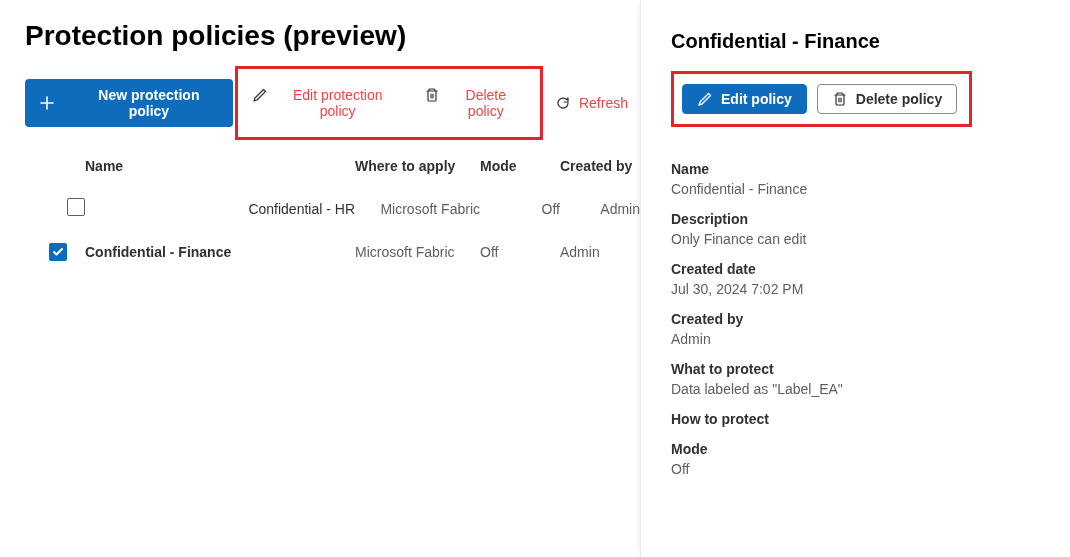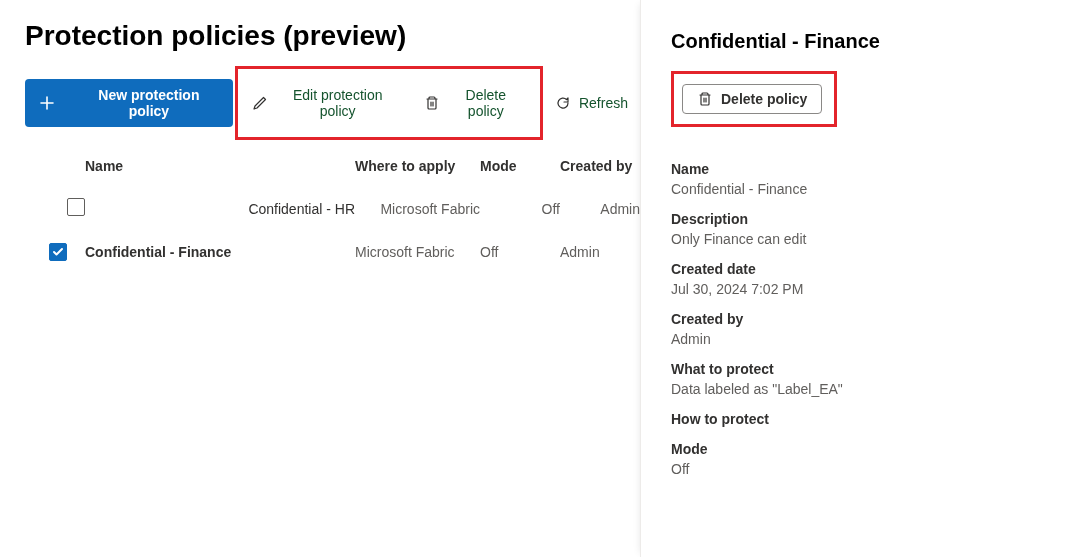--- a/index.html
+++ b/index.html
@@ -44,25 +44,24 @@
       font-size: 14px;
       font-weight: 600;
       display: flex;
       align-items: center;
       gap: 24px;
       cursor: pointer;
     }
     .btn-cmd {
       background: transparent;
       border: none;
-      color: #14532d;
+      color: #ef4444;
       font-size: 14px;
       padding: 8px 12px;
       display: flex;
-      align-items: center;
       gap: 8px;
       cursor: pointer;
     }
     .highlight-group {
       border: 3px solid #e3242b;
       display: flex;
       padding: 10px 4px 10px 2px;
       margin-left: 2px;
     }
     .icon-svg { flex-shrink: 0; }
@@ -227,20 +226,26 @@
     <div class="col-where row-where">Microsoft Fabric</div>
     <div class="col-mode row-mode">Off</div>
     <div class="col-created row-created">Admin</div>
   </div>
 </div>
 
 <div class="side">
   <div class="side-title">Confidential - Finance</div>
 
   <div class="side-actions">
+    <button class="btn-side-primary">
+      <svg class="icon-svg" width="16" height="16" viewBox="0 0 16 16">
+          <path d="M11.5 2.5l2 2L5 13l-3 1 1-3 8.5-8.5z" fill="none" stroke="#fff" stroke-width="1.4" stroke-linejoin="round"></path>
+        </svg>
+      <span>Edit policy</span>
+    </button>
     <button class="btn-side-secondary">
       <svg class="icon-svg" width="16" height="16" viewBox="0 0 16 16">
           <path d="M3 4h10M5 4V3a1 1 0 011-1h4a1 1 0 011 1v1m-7 0v9a1 1 0 001 1h6a1 1 0 001-1V4M7 7v4M9 7v4" fill="none" stroke="#323130" stroke-width="1.2" stroke-linecap="round"></path>
         </svg>
       <span>Delete policy</span>
     </button>
   </div>
 
   <div class="detail-label">Name</div>
   <div class="detail-value">Confidential - Finance</div>

